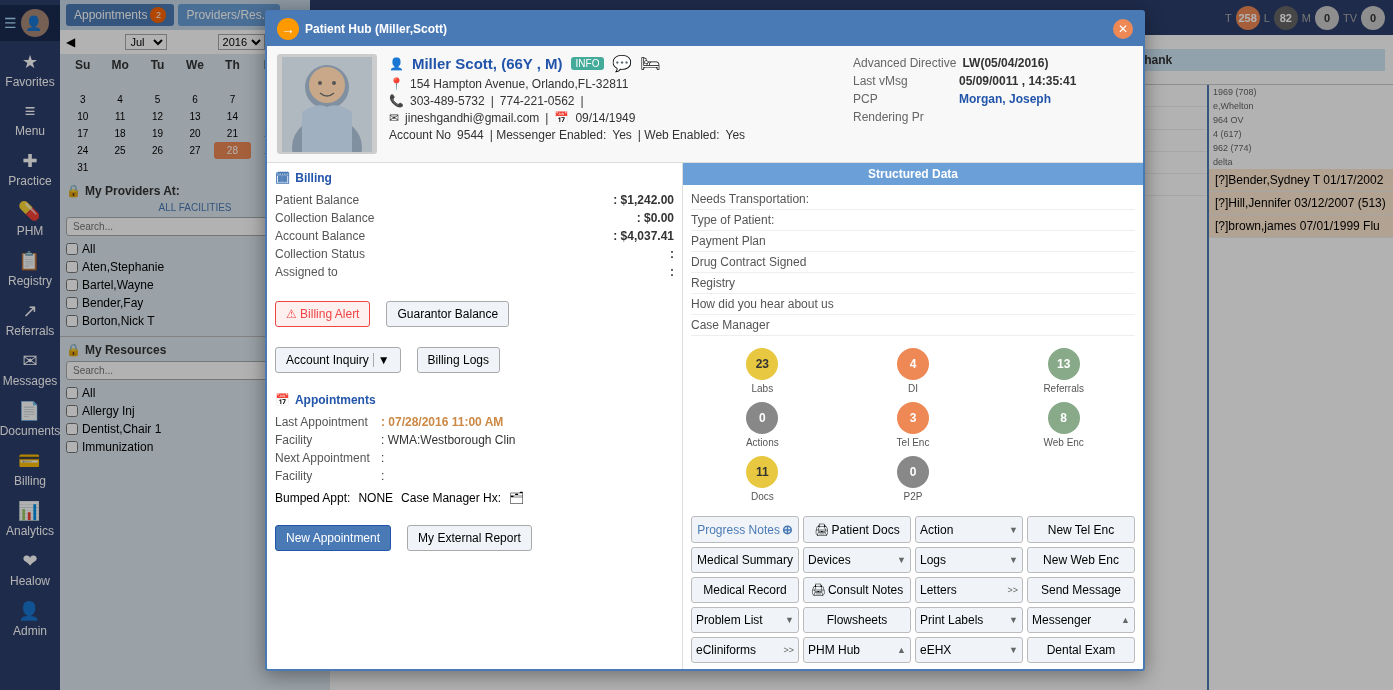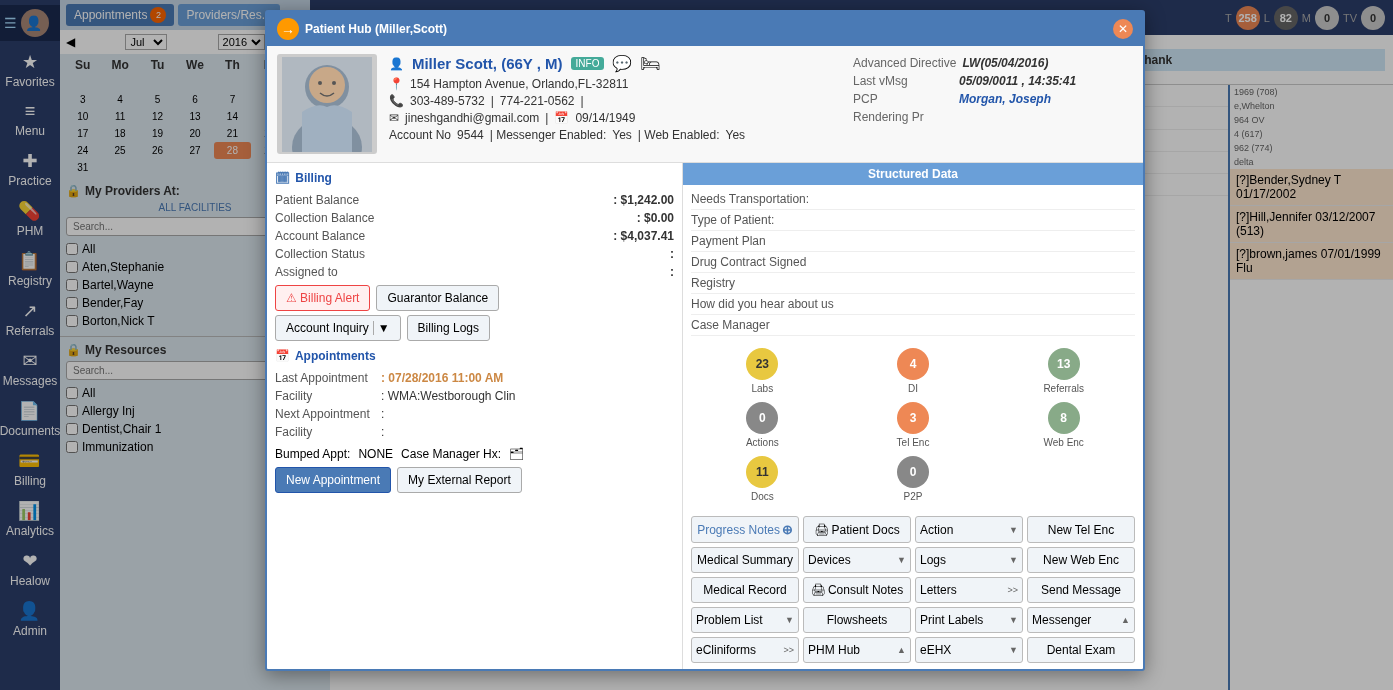--- a/index.html
+++ b/index.html
@@ -141,32 +141,32 @@
     .patient-photo { width: 100px; height: 100px; background: #ccc; border-radius: 3px;
       overflow: hidden; display: flex; align-items: center; justify-content: center; }
     .patient-details { flex: 1; }
     .patient-name { font-size: 15px; font-weight: bold; color: #2255aa; }
     .info-row { display: flex; align-items: center; gap: 6px; margin-top: 3px; font-size: 11px; color: #333; }
     .info-badge { background: #4a9; color: #fff; padding: 1px 5px; border-radius: 3px; font-size: 10px; }
 
     .patient-meta { min-width: 280px; font-size: 11px; }
     .meta-row { display: flex; gap: 6px; padding: 2px 0; }
     .meta-label { color: #666; min-width: 100px; }
-    .meta-value { color: #333; font-weight: bold; font-style: italic; }
+    .meta-value { color: #333; font-weight: bold; }
 
     
     .hub-left { flex: 1; padding: 8px; border-right: 1px solid #ddd; }
     .section-title { font-size: 13px; font-weight: bold; color: #2255aa; margin-bottom: 6px;
       display: flex; align-items: center; gap: 5px; }
     .section-icon { color: #4a7ab5; }
     .billing-row { display: flex; justify-content: space-between; padding: 2px 0; font-size: 11px; }
     .billing-label { color: #555; }
     .billing-value { color: #333; font-weight: bold; }
 
-    .btn-row { display: flex; gap: 6px; margin: 4px 0; }
+    .btn-row { display: flex; gap: 16px; margin: 20px 0; }
     .hub-btn { padding: 5px 10px; border: 1px solid #aaa; background: #f0f4f8;
       border-radius: 3px; cursor: pointer; font-size: 11px; }
     .hub-btn.alert { background: #fff0f0; border-color: #e44; color: #e44; }
     .hub-btn.primary { background: #4a7ab5; color: #fff; border-color: #2255aa; }
     .hub-btn.split { display: flex; align-items: center; }
     .hub-btn.split .split-arrow { border-left: 1px solid #aaa; padding-left: 4px; margin-left: 4px; }
 
     .appt-grid { font-size: 11px; }
     .appt-row { display: flex; gap: 6px; padding: 2px 0; }
     .appt-lbl { color: #555; min-width: 100px; }
@@ -197,21 +197,21 @@
     .action-grid { display: grid; grid-template-columns: repeat(4, 1fr); gap: 4px; padding: 6px 8px; }
     .action-btn { padding: 5px 4px; border: 1px solid #bbb; background: #f0f4f8;
       border-radius: 3px; cursor: pointer; font-size: 10px; text-align: center;
       display: flex; align-items: center; justify-content: center; gap: 2px; }
     .action-btn.with-arrow { justify-content: space-between; }
     .action-btn .arr { color: #666; font-size: 9px; }
     .action-btn.blue-plus { color: #4a7ab5; }
 
     
     .right-patients {
-      position: absolute; right: 0; top: 35px; width: 165px; height: 655px;
+      position: absolute; right: 0; top: 35px; width: 186px; height: 655px;
       background: #fff; border-left: 2px solid #4a7ab5; z-index: 5; overflow-y: auto;
     }
     .rp-header { background: #4a7ab5; color: #fff; padding: 4px 6px; font-size: 11px;
       font-weight: bold; display: flex; justify-content: space-between; }
     .rp-item { padding: 4px 6px; border-bottom: 1px solid #eee; font-size: 10px; cursor: pointer; }
     .rp-item.highlighted { background: #ffe8d0; }
   </style>
 </head>
 <body>
 

